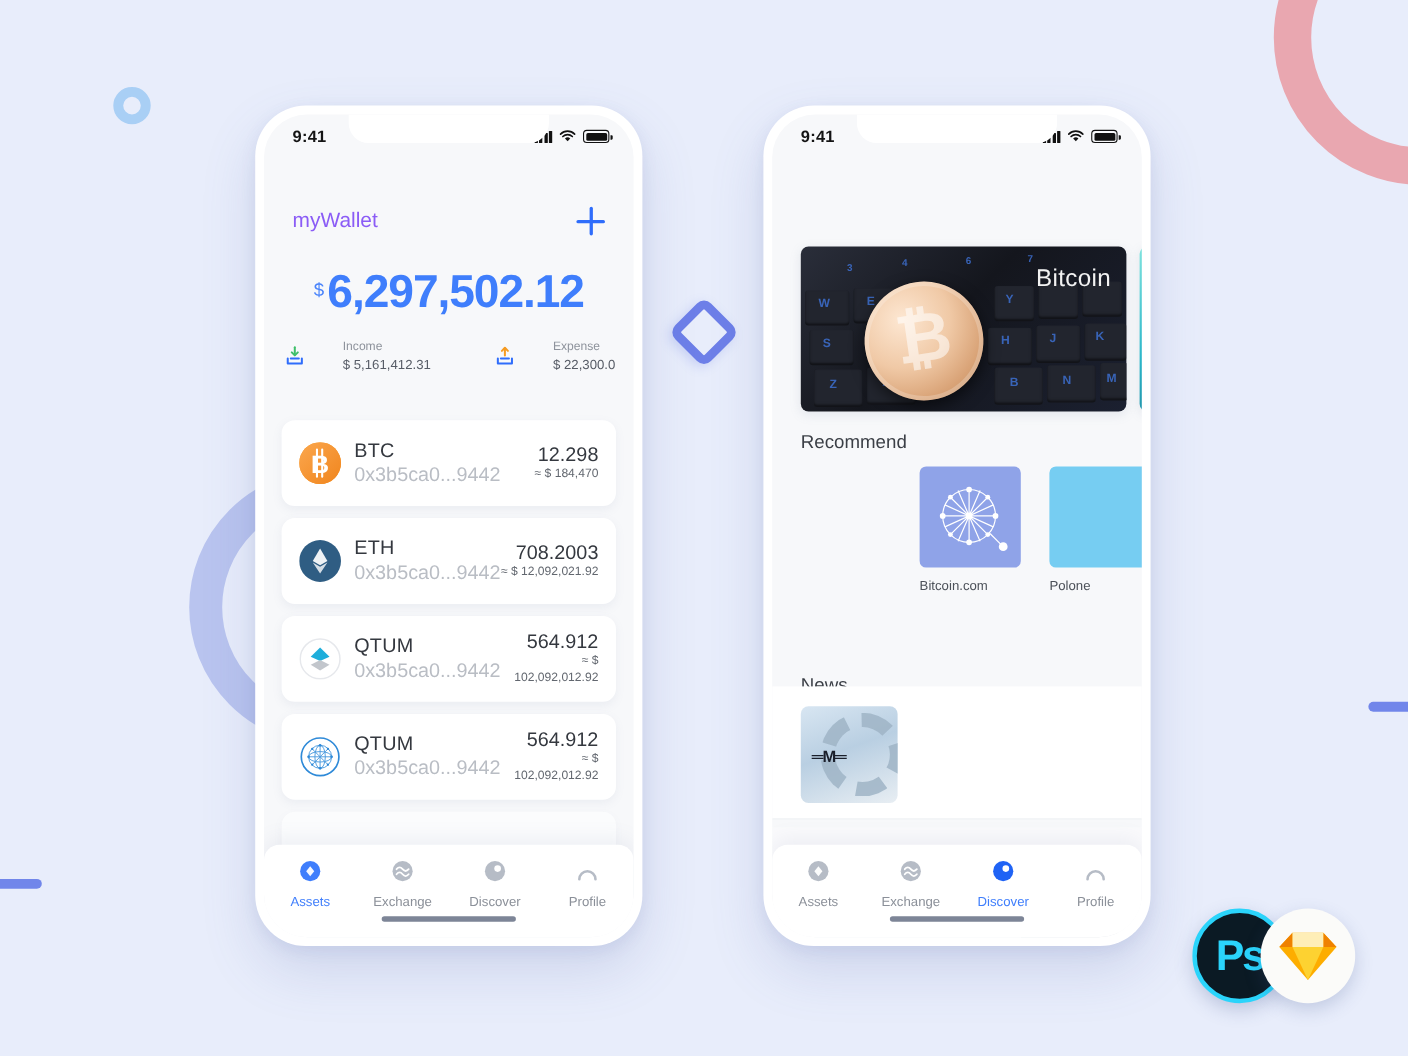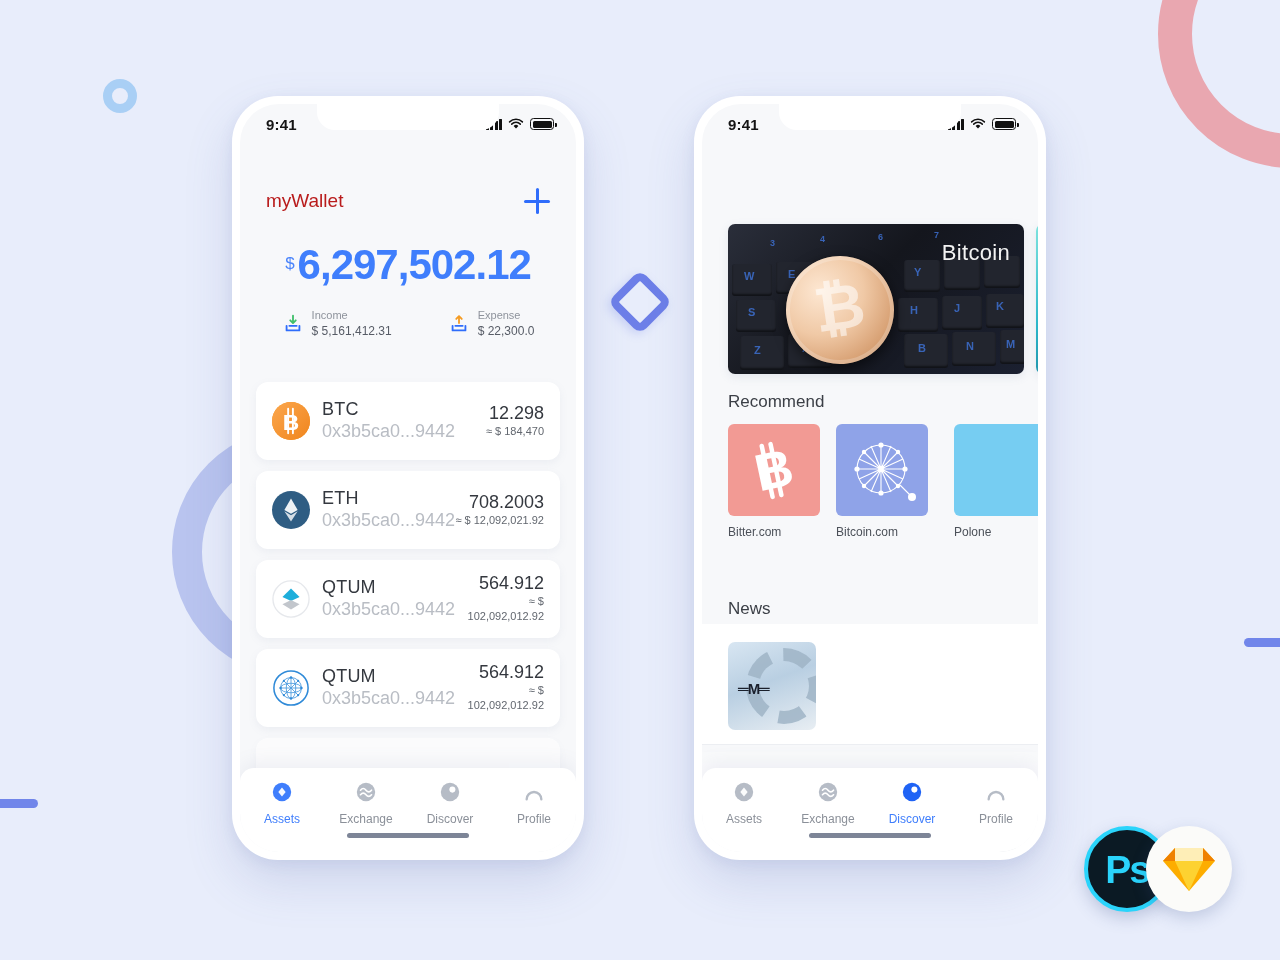--- a/index.html
+++ b/index.html
@@ -71,21 +71,21 @@
   .batt { width: 24px; height: 12px; border: 1.5px solid #111; border-radius: 3.5px; position: relative; padding: 1.5px; }
   .batt::after { content:""; position:absolute; right:-3.5px; top:3.5px; width:2px; height:4px; background:#111; border-radius:0 1px 1px 0; }
   .batt i { display:block; width:100%; height:100%; background:#111; border-radius:1.5px; }
 
   
   .app-header {
     position: absolute; top: 78px; left: 0; right: 0; height: 38px;
     display: flex; align-items: center; justify-content: space-between;
     padding: 0 26px;
   }
-  .app-title { font-size: 19px; color: #b91c1c; }
+  .app-title { font-size: 19px; color: #8b5cf6; }
   .plus-btn {
     width: 26px; height: 26px; position: relative; cursor: pointer;
   }
   .plus-btn::before, .plus-btn::after {
     content: ""; position: absolute; background: #2f6dfb; border-radius: 2px;
   }
   .plus-btn::before { left: 0; top: 11.5px; width: 26px; height: 3px; }
   .plus-btn::after { top: 0; left: 11.5px; width: 3px; height: 26px; }
   .search-icon { width: 26px; height: 26px; cursor: pointer; }
 
@@ -95,21 +95,21 @@
   .cur-sym { font-size: 17px; color: #4a84fb; margin-top: 10px; margin-right: 3px; }
   .balance-amt {
     font-size: 42px; font-weight: bold; color: #3f7efc; letter-spacing: -1px;
     line-height: 1;
   }
   .inout {
     display: flex; justify-content: center; gap: 56px; margin-top: 22px;
   }
   .inout-item { display: flex; align-items: center; gap: 8px; }
   .tray { width: 22px; height: 22px; position: relative; }
-  .inout-txt { text-align: left; }
+  .inout-txt { text-align: left; margin-left: 25px; }
   .inout-label { font-size: 11px; color: #8e939c; line-height: 1.35; }
   .inout-val { font-size: 12px; color: #575c66; line-height: 1.35; }
 
   
   .asset-list { position: absolute; top: 278px; left: 16px; right: 16px; }
   .asset-card {
     background: #ffffff; border-radius: 12px; height: 78px;
     margin-bottom: 11px; display: flex; align-items: center; padding: 0 16px;
     box-shadow: 0 3px 9px rgba(120,132,165,.09);
   }
@@ -469,31 +469,20 @@
               <span>₿</span>
             </div>
           <div class="banner-label">Bitcoin</div>
         </div>
         <div class="banner banner-2"></div>
       </div>
 
       <div class="sec-title" style="top:288px;">Recommend</div>
       <div class="rec-strip" style="top:320px; height:125px;">
 
-        <div class="rec-card" style="left:26px;">
-          <div class="rec-thumb" style="background:#f29a94;">
-            <svg width="50" height="60" viewBox="0 0 50 60">
-              <g transform="rotate(-12 25 30)">
-                <text x="25" y="48" font-family="Liberation Sans, sans-serif" font-size="52" font-weight="bold" fill="#ffffff" text-anchor="middle">B</text>
-                <path d="M18 4v52M27 4v52" stroke="#ffffff" stroke-width="4.5" stroke-linecap="round"></path>
-              </g>
-            </svg>
-          </div>
-          <div class="rec-name">Bitter.com</div>
-        </div>
 
         <div class="rec-card" style="left:134px;">
           <div class="rec-thumb" style="background:#8fa3e8;">
             <svg width="74" height="74" viewBox="0 0 74 74">
               <g stroke="#ffffff" stroke-width="1.1" fill="none">
                 <circle cx="36" cy="36" r="24"></circle>
                 <path d="M36 12v48M12 36h48M19 19l34 34M53 19L19 53M14 26l44 20M14 46l44-20M26 13l20 46M46 13L26 59"></path>
               </g>
               <g fill="#ffffff">
                 <circle cx="36" cy="12" r="2.6"></circle>
@@ -513,21 +502,21 @@
           <div class="rec-name">Bitcoin.com</div>
         </div>
 
         <div class="rec-card" style="left:232px;margin-left:20px;">
           <div class="rec-thumb" style="background:#76cdf2;"></div>
           <div class="rec-name">Polone</div>
         </div>
 
       </div>
 
-      <div class="sec-title" style="top:495px;">News</div>
+      <div class="sec-title" style="top:509px;">News</div>
 
       <div class="news-item" style="top:520px;">
         <div class="news-thumb thumb-a">
           <div class="drum"></div>
           <div class="ibm">═M═</div>
         </div>
       </div>
 
       <div class="news-item faded" style="top:648px;">
         <div class="news-text">

